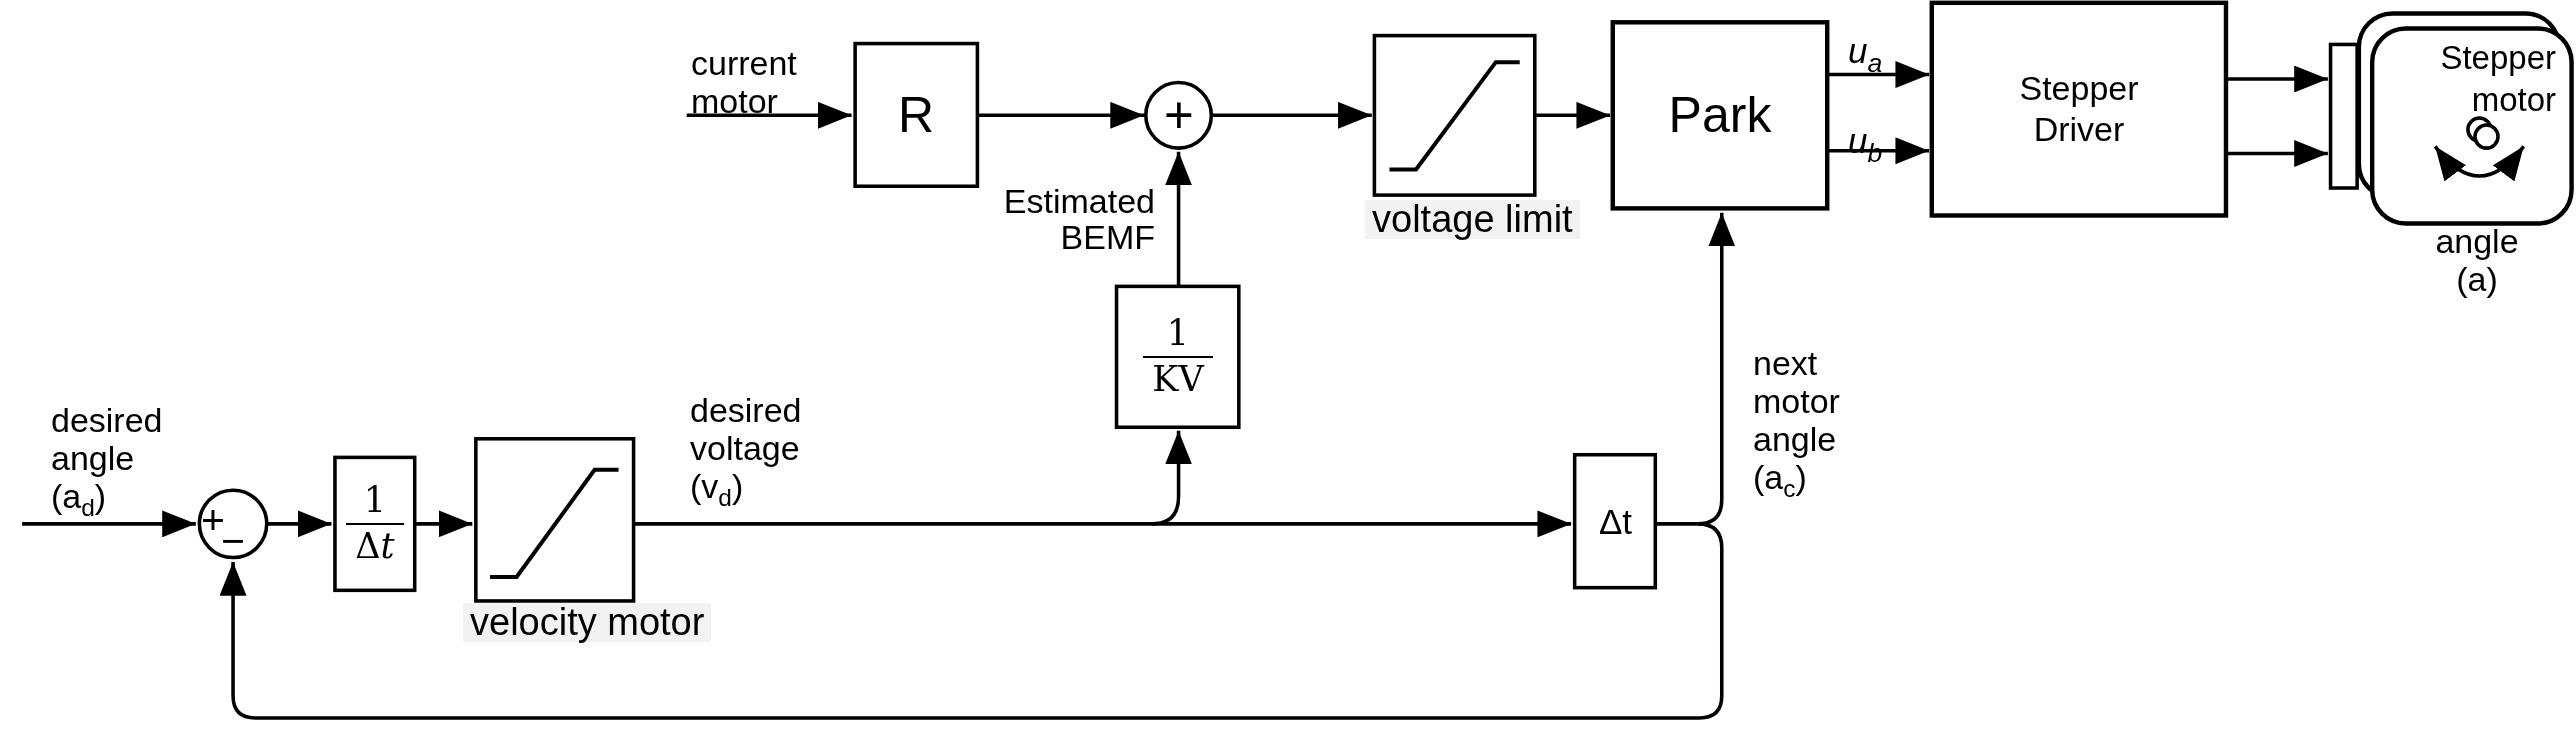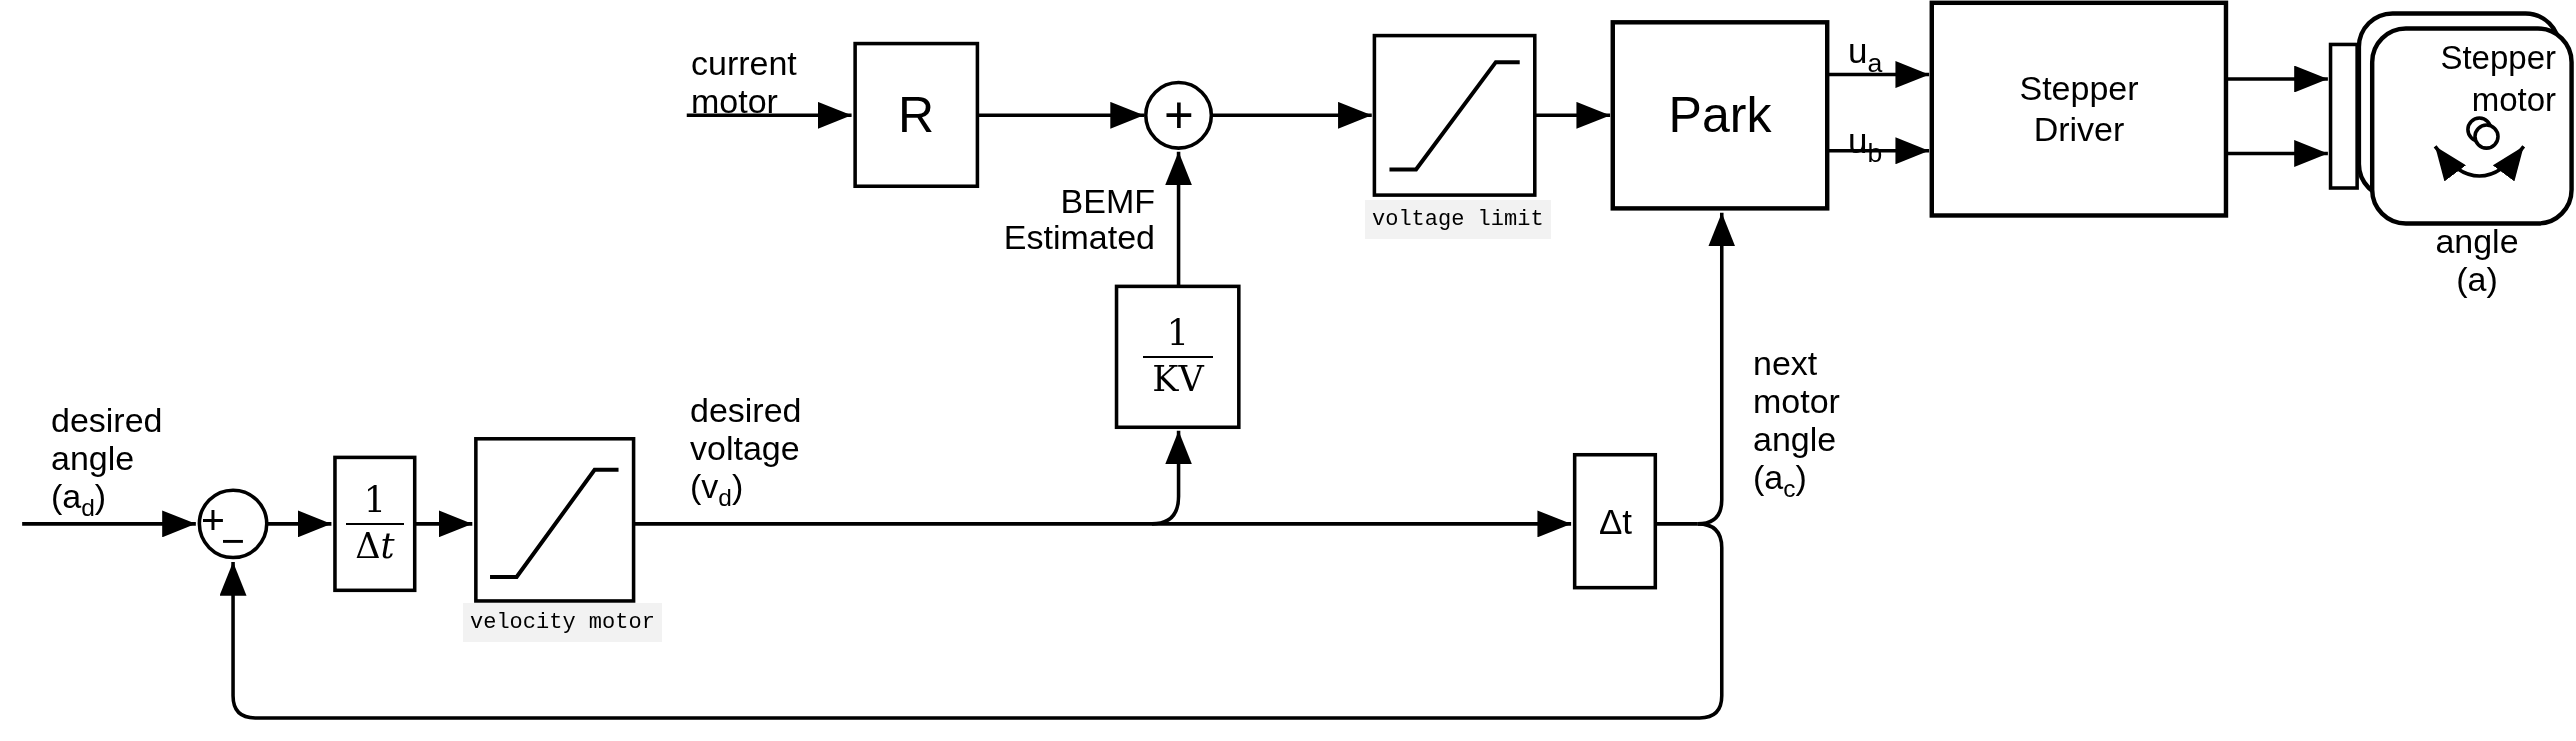--- a/index.html
+++ b/index.html
@@ -23,34 +23,33 @@
   .right{text-align:right;}
   .center{text-align:center;}
   .block-lbl{
     position:absolute;display:flex;align-items:center;justify-content:center;
     text-align:center;
   }
   .big{font-size:50px;}
   .two-line{flex-direction:column;font-size:34px;line-height:41px;}
   .tag{
     background:#f2f2f2;
-    font-size:22px;line-height:35px;
+    font-size:38px;line-height:35px;
     padding:1.8px 7px;
-    font-family:Liberation Mono, monospace;
   }
   .frac{display:flex;flex-direction:column;align-items:center;
         font-family:"DejaVu Serif", serif;font-size:35px;line-height:1.1;}
   .frac .num{padding:0 5.3px 2.7px;}
   .frac .den{border-top:2.7px solid #000;padding:2.7px 8.9px 0;}
   .frac i{font-style:italic;}
   .dt-label{font-size:35px;}
   .sign{position:absolute;display:flex;align-items:center;justify-content:center;
         font-size:41px;font-weight:500;}
   .sign.top-plus{font-size:51px;font-weight:400;}
-  .ualabel{font-size:35px;line-height:39px;}
+  .ualabel{font-size:35px;line-height:39px;font-style:italic;}
   .ualabel sub{font-size:26.6px;vertical-align:-0.35em;line-height:0;}
 </style>
 </head>
 <body>
 
 <div class="canvas">
 
   <svg width="2576" height="742" viewBox="0 0 2907 837">
     <defs>
       <marker id="arr" viewBox="0 0 10 8" refX="10" refY="4" markerWidth="9.5" markerHeight="7.6" orient="auto-start-reverse" markerUnits="strokeWidth">
@@ -118,22 +117,22 @@
 
   <div class="block-lbl big" style="left:855px;top:43px;width:122px;height:143px;">
     <span>R</span>
   </div>
 
   <div class="sign top-plus" style="left:1146px;top:82px;width:66px;height:66px;">
     <span>+</span>
   </div>
 
   <div class="lbl right" style="left:922px;top:183px;width:233px;line-height:36px;">
+    <span>Estimated</span>
     <span>BEMF</span>
-    <span>Estimated</span>
   </div>
 
   <div class="lbl tag" style="left:1365px;top:200px;">
     <span>voltage limit</span>
   </div>
 
   <div class="block-lbl big" style="left:1613px;top:22px;width:214px;height:186px;align-items:center;">
     <span>Park</span>
   </div>
 

